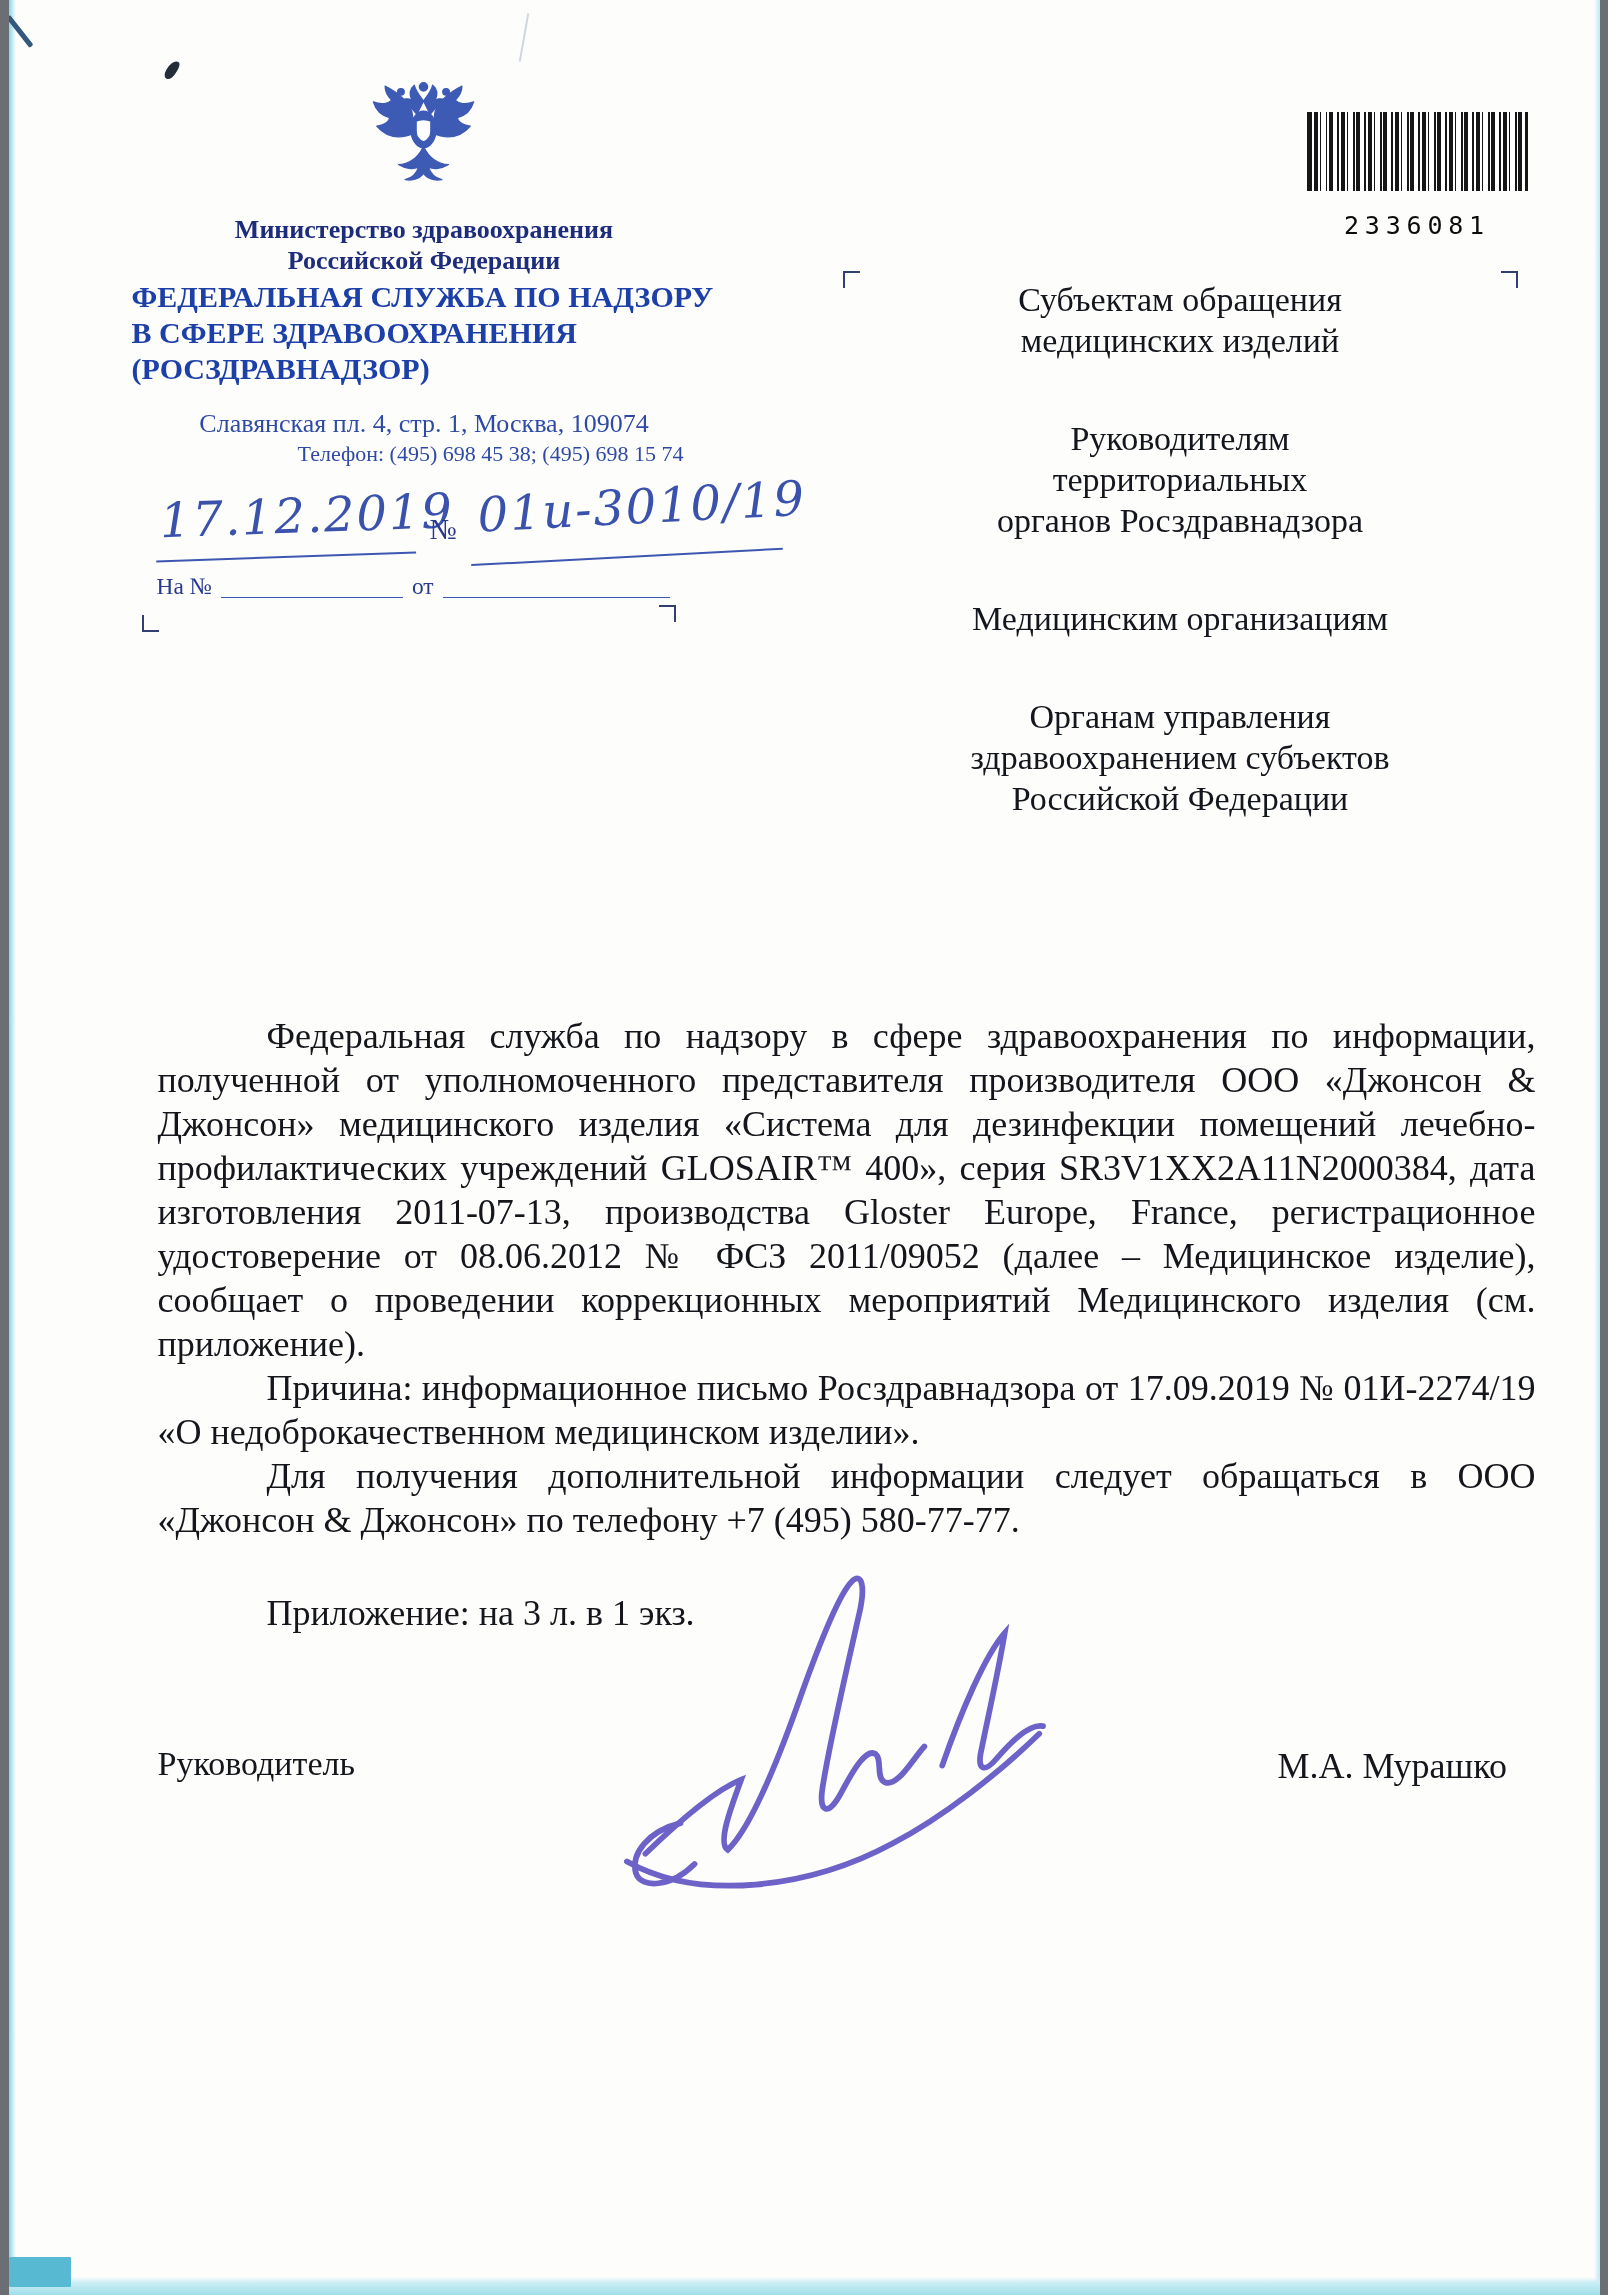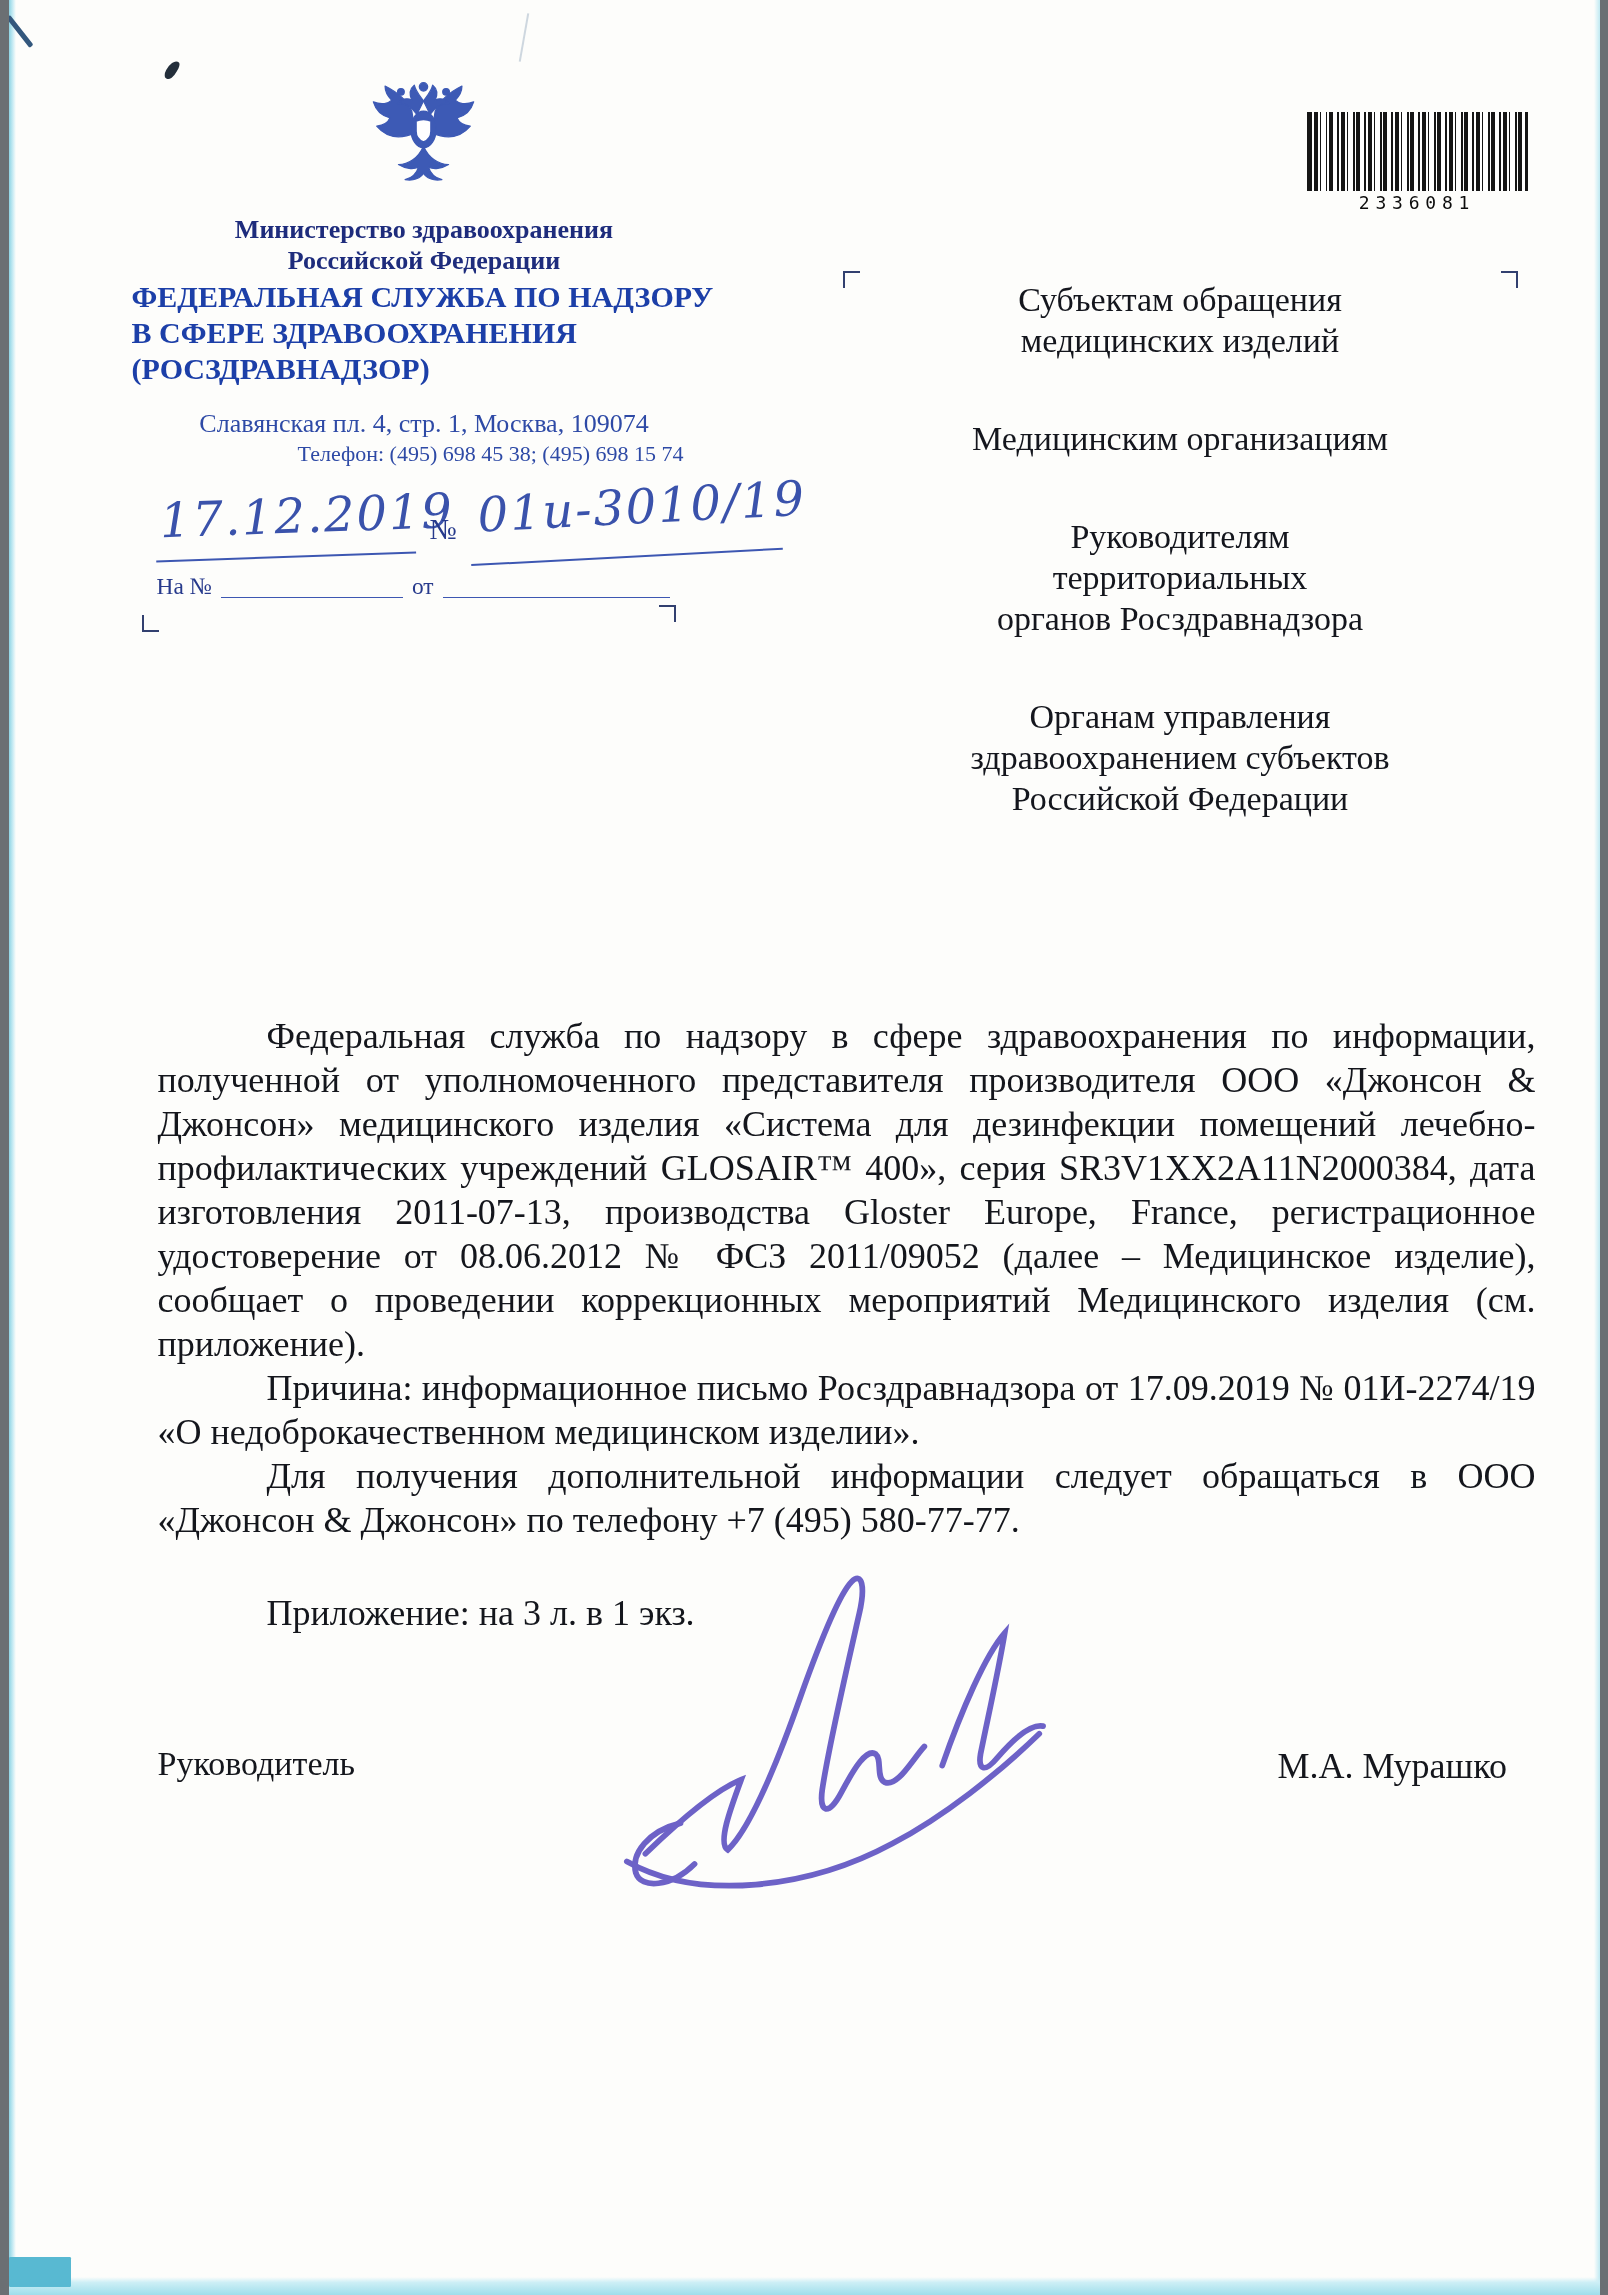--- a/index.html
+++ b/index.html
@@ -73,21 +73,21 @@
   
   .barcode{ position:absolute; left:1298px; top:112px; width:221px; }
   .bars{ height:79px;
     border-left:3.2px solid #161616; border-right:3.2px solid #161616;
     background:repeating-linear-gradient(90deg,
       #161616 0px,#161616 1.9px, #fff 1.9px,#fff 3.9px,
       #161616 3.9px,#161616 7.8px, #fff 7.8px,#fff 9.7px,
       #161616 9.7px,#161616 11px, #fff 11px,#fff 15.6px,
       #161616 15.6px,#161616 17.5px, #fff 17.5px,#fff 19px,
       #161616 19px,#161616 23px, #fff 23px,#fff 27px); }
-  .barcode-num{ margin-top:1px; text-align:center; font-size:18px;
+  .barcode-num{ margin-top:20px; text-align:center; font-size:25px;
     letter-spacing:5.8px; color:#0c0c0c;
     font-family:"DejaVu Sans Mono","Liberation Mono",monospace; }
 
   
   .recipients{ position:absolute; left:824px; top:279px; width:695px;
     text-align:center; font-size:34px; line-height:41px; color:#14161d; }
   .recipient{ white-space:pre-line; margin-bottom:57px; }
 
   
   .body-text{ position:absolute; left:149px; top:1014px; width:1378px;
@@ -155,24 +155,24 @@
   <div class="barcode">
     <div class="bars"></div>
     <div class="barcode-num">2336081</div>
   </div>
 
   <div class="bracket tl rec-l"></div>
   <div class="bracket tr rec-r"></div>
   <div class="recipients">
     <div class="recipient">Субъектам обращения
 медицинских изделий</div>
-    <div class="recipient">Медицинским организациям</div>
     <div class="recipient">Руководителям
 территориальных
 органов Росздравнадзора</div>
+    <div class="recipient">Медицинским организациям</div>
     <div class="recipient">Органам управления
 здравоохранением субъектов
 Российской Федерации</div>
   </div>
 
   <div class="body-text">
     <p>Федеральная служба по надзору в сфере здравоохранения по информации, полученной от уполномоченного представителя производителя ООО «Джонсон &amp; Джонсон» медицинского изделия «Система для дезинфекции помещений лечебно-профилактических учреждений GLOSAIR™ 400», серия SR3V1XX2A11N2000384, дата изготовления 2011-07-13, производства Gloster Europe, France, регистрационное удостоверение от 08.06.2012 № ФСЗ 2011/09052 (далее – Медицинское изделие), сообщает о проведении коррекционных мероприятий Медицинского изделия (см. приложение).</p>
     <p>Причина: информационное письмо Росздравнадзора от 17.09.2019 № 01И-2274/19 «О недоброкачественном медицинском изделии».</p>
     <p>Для получения дополнительной информации следует обращаться в ООО «Джонсон &amp; Джонсон» по телефону +7 (495) 580-77-77.</p>
   </div>

